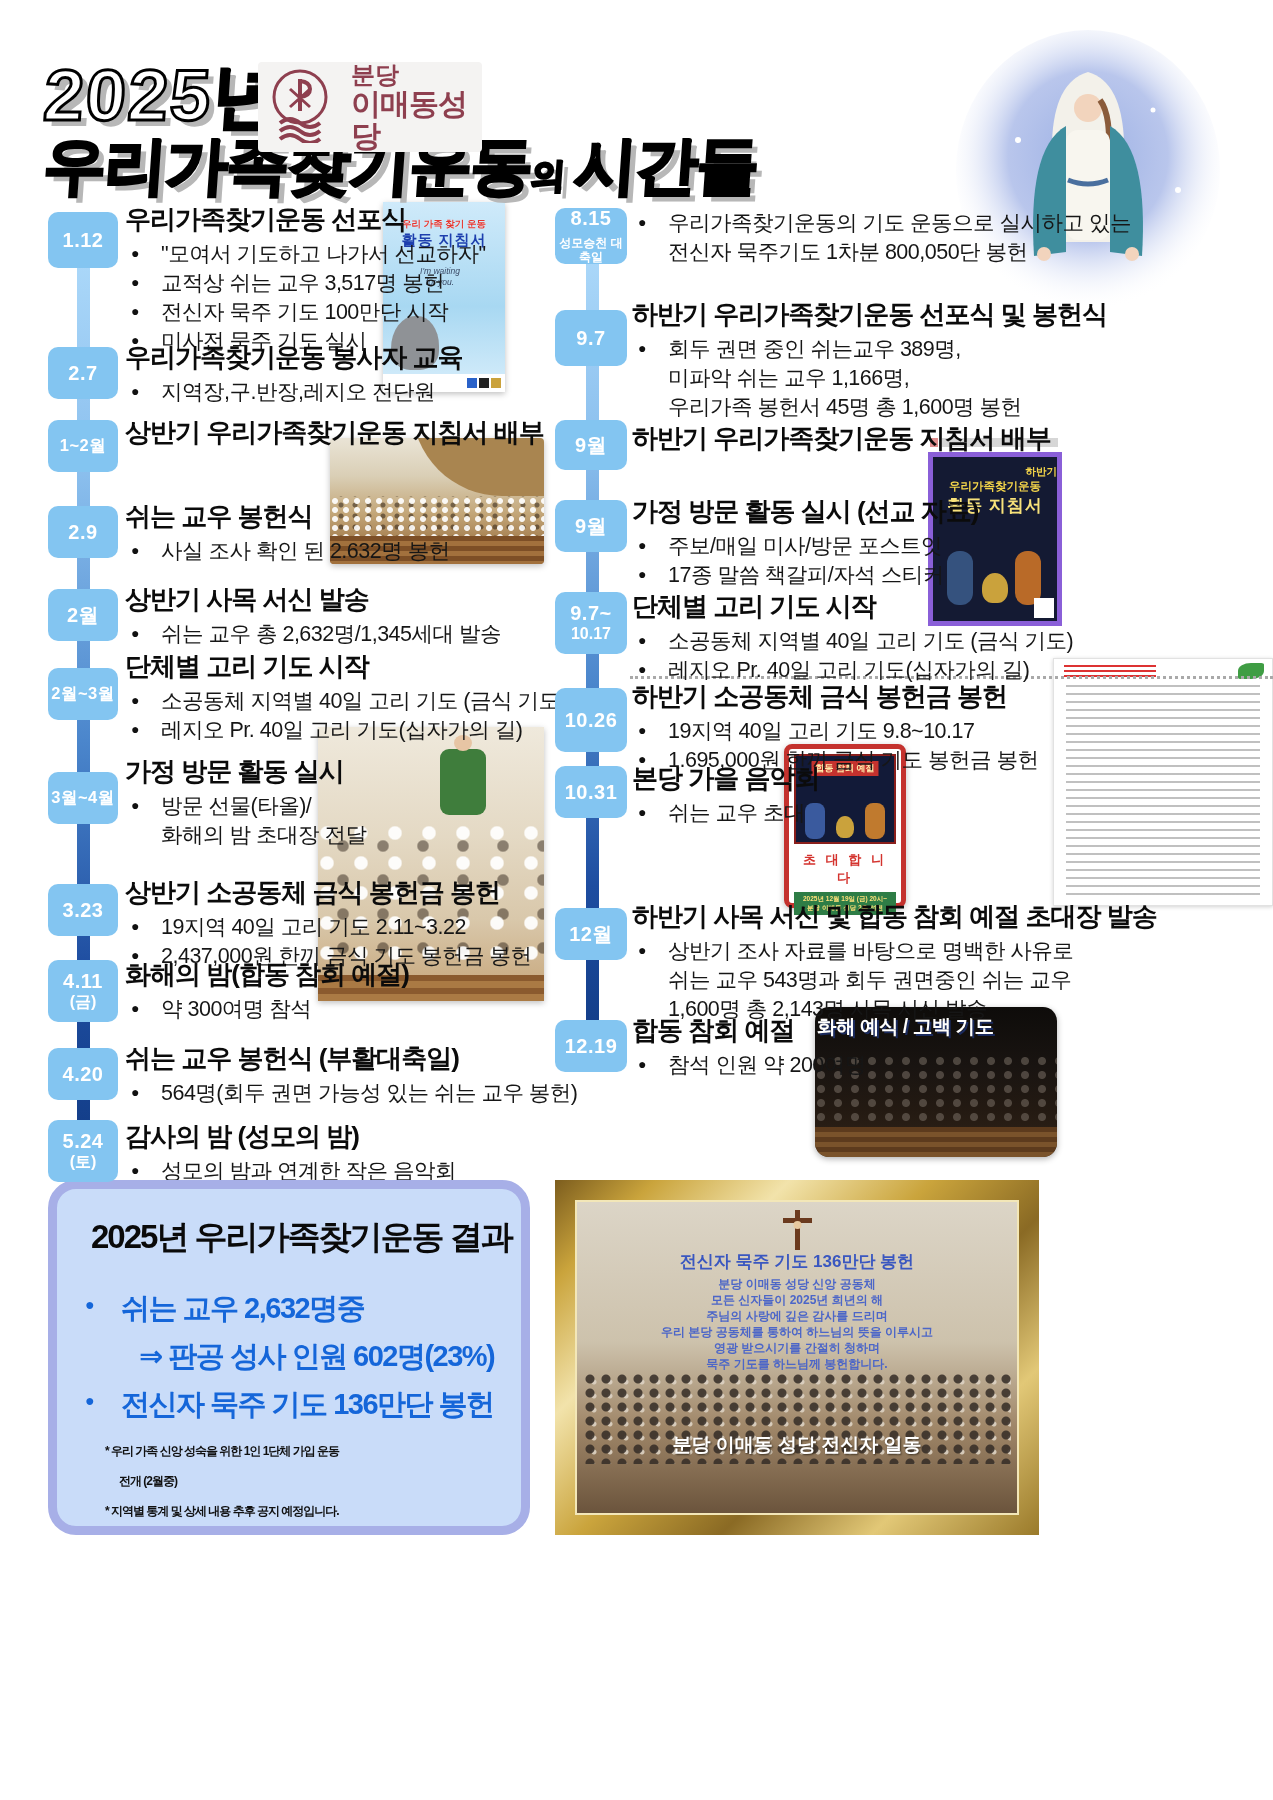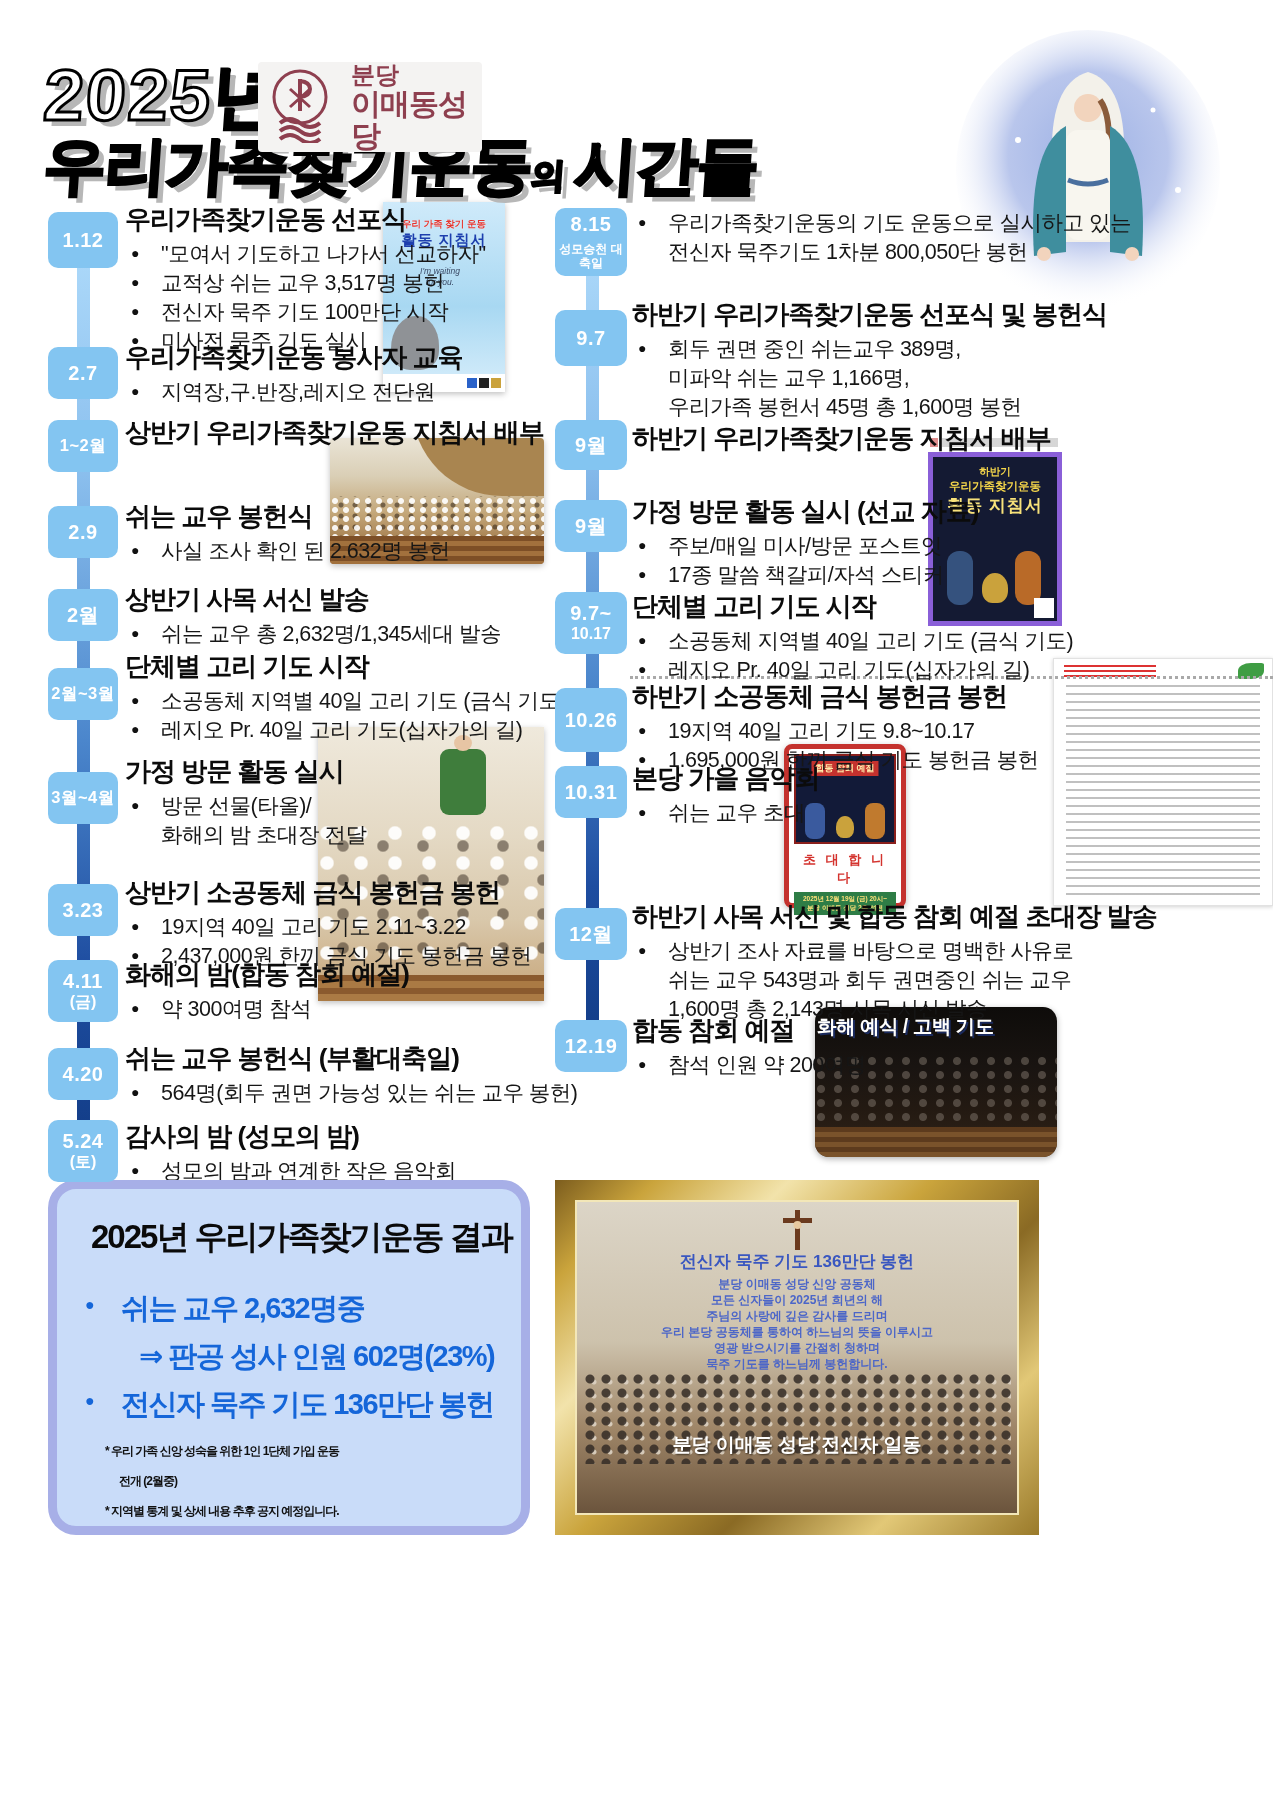--- a/index.html
+++ b/index.html
@@ -85,21 +85,21 @@
       background-image:radial-gradient(circle at 9px 8px,rgba(255,255,255,.92) 6px,transparent 7.5px),
                        radial-gradient(circle at 9px 9px,rgba(50,38,28,.5) 5px,transparent 6.5px);
       background-size:34px 30px,40px 34px;background-position:0 0,16px 12px;}
   .ph-visit .pewband{position:absolute;left:0;right:0;bottom:0;height:26px;
       background:repeating-linear-gradient(180deg,#8a5a2e 0 6px,#aa7a44 6px 13px);}
 
   .hbp-cap{position:absolute;left:930px;top:438px;width:128px;height:9px;z-index:1;
       background:linear-gradient(90deg,#c44 0 8px,transparent 8px 12px,#bbb 12px 100%);opacity:.6;}
   .hbp{position:absolute;left:928px;top:452px;width:134px;height:174px;z-index:1;background:#141a33;
       border:5px solid #8a5fd8;box-sizing:border-box;overflow:hidden;}
-  .hbp-l1{font-size:10.5px;font-weight:900;color:#f5d64a;text-align:center;margin-top:8px;}
+  .hbp-l1{font-size:10.5px;font-weight:900;color:#f5d64a;text-align:right;margin-top:8px;}
   .hbp-l2{font-size:11.5px;font-weight:900;color:#f5d64a;text-align:center;}
   .hbp-l3{font-size:17px;font-weight:900;color:#f8e27a;text-align:center;letter-spacing:1px;}
   .hbp .fig-l{position:absolute;left:14px;bottom:16px;width:26px;height:54px;background:#35527e;border-radius:12px;}
   .hbp .fig-r{position:absolute;right:16px;bottom:16px;width:26px;height:54px;background:#b96a28;border-radius:12px;}
   .hbp .censer{position:absolute;left:50%;bottom:18px;transform:translateX(-50%);width:26px;height:30px;
       background:#caa23c;border-radius:50% 50% 40% 40%;}
   .hbp .qr{position:absolute;right:3px;bottom:3px;width:20px;height:20px;background:#fff;
       background-image:repeating-linear-gradient(0deg,#222 0 2px,transparent 2px 4px),
                        repeating-linear-gradient(90deg,#222 0 2px,transparent 2px 4px);
       background-blend-mode:lighten;}
@@ -383,21 +383,21 @@
         <li class="d">564명(회두 권면 가능성 있는 쉬는 교우 봉헌)</li>
       </ul>
   </div>
   <div class="e" style="left:125px;top:1121px;width:430px">
     <div class="t">감사의 밤 (성모의 밤)</div>
     <ul class="b">
         <li class="d">성모의 밤과 연계한 작은 음악회</li>
       </ul>
   </div>
 
-  <div class="badge rw" style="left:555px;top:208px;height:68px">
+  <div class="badge rw" style="left:555px;top:208px;height:56px">
       <span class="d">8.15</span>
       <span class="s">성모승천 대축일</span>
     </div>
   <div class="badge rw" style="left:555px;top:310px;height:56px">
       <span class="d">9.7</span>
     </div>
   <div class="badge rw" style="left:555px;top:420px;height:50px">
       <span class="d">9월</span>
     </div>
   <div class="badge rw" style="left:555px;top:500px;height:52px">

